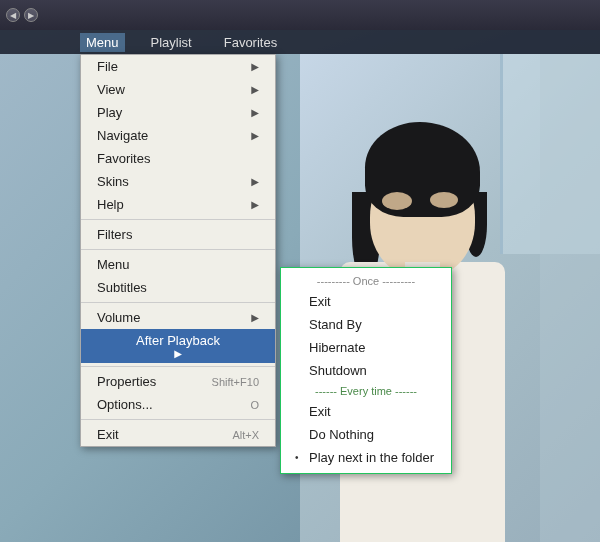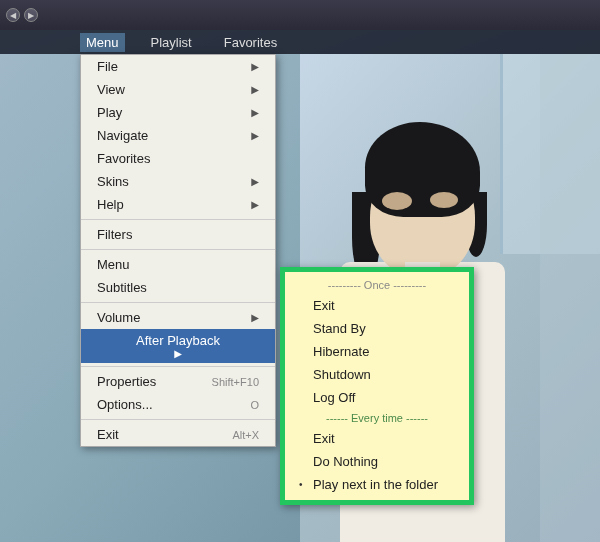--- a/index.html
+++ b/index.html
@@ -122,23 +122,23 @@
       font-size: 11px;
       color: #888;
       margin-left: 22px;
     }
 
     
     .submenu {
       position: absolute;
       top: 267px;
       left: 280px;
-      width: 194px;
-      background: #fef9c3;
-      border: 5px solid #22c55e;
+      width: 172px;
+      background: #ffffff;
+      border: 1px solid #22c55e;
       box-shadow: 2px 2px 8px rgba(0,0,0,0.4);
       z-index: 101;
       padding: 4px 0;
     }
     .submenu-separator {
       text-align: center;
       color: #888;
       font-size: 11px;
       padding: 3px 0;
     }
@@ -292,24 +292,20 @@
     <span>Stand By</span>
   </div>
   <div class="submenu-item">
     <span class="bullet"></span>
     <span>Hibernate</span>
   </div>
   <div class="submenu-item">
     <span class="bullet"></span>
     <span>Shutdown</span>
   </div>
-  <div class="submenu-item">
-    <span class="bullet"></span>
-    <span>Log Off</span>
-  </div>
 
   <div class="submenu-separator every-time">------ Every time ------</div>
 
   <div class="submenu-item">
     <span class="bullet"></span>
     <span>Exit</span>
   </div>
   <div class="submenu-item">
     <span class="bullet"></span>
     <span>Do Nothing</span>

